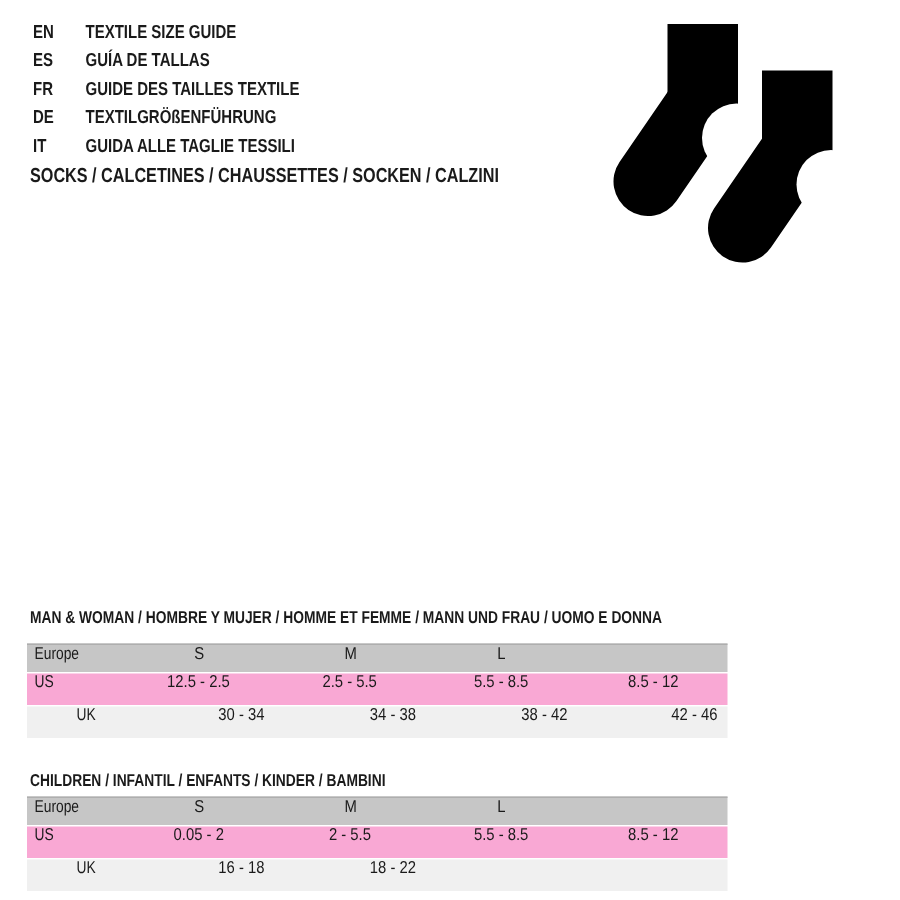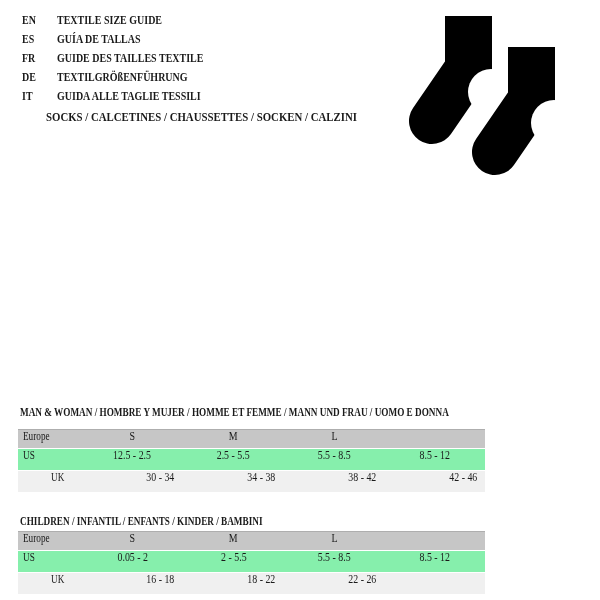--- a/index.html
+++ b/index.html
@@ -1,42 +1,42 @@
 <!DOCTYPE html>
 <html style="--header_bg: #c6c6c6; --alt_row_bg: #f0f0f0; --text: #1a1a1a; --icon: #000000;"><head>
 <meta charset="utf-8">
 <style>
   html,body { margin:0; padding:0; background:#ffffff; }
   #root {
     position:relative; width:600px; height:600px; background:#ffffff;
-    font-family:Liberation Serif, serif;
+    font-family:Liberation Sans, sans-serif;
     color:var(--text, #1a1a1a); overflow:hidden;
   }
   .cx  { display:inline-block; transform:scaleX(0.8); transform-origin:0 50%; white-space:nowrap; }
   .cxc { display:inline-block; transform:scaleX(0.86); transform-origin:50% 50%; white-space:nowrap; }
 
   
   .lang-block { position:absolute; left:22px; top:11px; }
   .lang-row { display:flex; height:19px; align-items:center; font-weight:bold; font-size:12.5px; }
   .lang-code { width:35px; }
 
   
-  .socks-heading { position:absolute; left:20px; top:109px; font-weight:bold; font-size:13.5px;margin-left:26px; }
+  .socks-heading { position:absolute; left:20px; top:109px; font-weight:bold; font-size:13.5px; }
 
   
   .socks-art { position:absolute; left:405px; top:8px; width:170px; height:180px; }
 
   
   .table-title { position:absolute; left:20px; font-weight:bold; font-size:11.5px; }
   .size-table { position:absolute; left:18px; width:467px; }
   .t-row {
     display:grid; grid-template-columns:64px 101px 101px 101px 100px;
   }
   .t-row.header { height:18px; background:var(--header_bg, #c6c6c6); border-top:1px solid #aeaeae; }
-  .t-row.data { height:21px; margin-top:1px; background:#86efac; }
+  .t-row.data { height:21px; margin-top:1px; background:#f9a8d4; }
   .t-row.data.alt { background:var(--alt_row_bg, #f0f0f0);padding-left:28px; }
   .cell {
     display:flex; align-items:flex-start; justify-content:center;
     font-size:11.5px; font-weight:normal;
   }
   .cell.label { justify-content:flex-start; padding-left:5px; }
 </style>
 </head>
 <body>
 
@@ -178,19 +178,16 @@
     <div class="t-row data alt">
       <div class="cell label">
           <span class="cx">UK</span>
         </div>
       <div class="cell">
           <span class="cxc">16 - 18</span>
         </div>
       <div class="cell">
           <span class="cxc">18 - 22</span>
         </div>
-      <div class="cell">
-          <span class="cxc">22 - 26</span>
-        </div>
     </div>
   </div>
 
 </div>
 
 </body></html>

